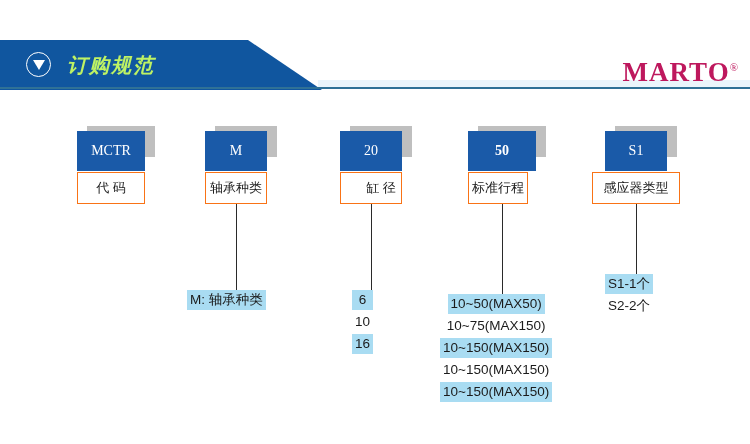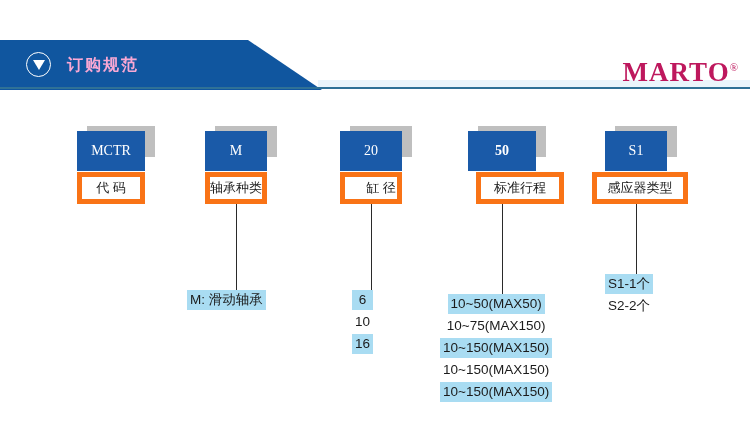--- a/index.html
+++ b/index.html
@@ -67,26 +67,27 @@
     width: 0;
     height: 0;
     border-left: 6.5px solid transparent;
     border-right: 6.5px solid transparent;
     border-top: 10px solid #ffffff;
   }
   #banner-title {
     position: absolute;
     left: 67px;
     top: 9px;
-    color: #f9a8d4;
-    font-size: 16px;
+    color: #bef264;
+    font-size: 20px;
     font-weight: bold;
     letter-spacing: 2px;
     line-height: 32px;
     white-space: nowrap;
+    font-style: italic;
   }
 
   #brand-logo {
     position: absolute;
     right: 12px;
     top: 52px;
     font-family: "Liberation Serif", "DejaVu Serif", serif;
     font-size: 27px;
     font-weight: bold;
     color: #be185d;
@@ -132,21 +133,21 @@
     align-items: center;
     justify-content: center;
     box-sizing: border-box;
   }
 
   
   .label-box {
     position: absolute;
     top: 46px;
     height: 32px;
-    border: 5px solid #f97316;
+    border: 1px solid #f97316;
     background: #ffffff;
     color: #1b1b1b;
     font-size: 13px;
     display: flex;
     align-items: center;
     justify-content: center;
     box-sizing: border-box;
     white-space: nowrap;
   }
 
@@ -188,22 +189,22 @@
 
   #col-code    .chip, #col-code    .chip-shadow { width: 68px; }
   #col-bearing .chip, #col-bearing .chip-shadow { width: 62px; }
   #col-bore    .chip, #col-bore    .chip-shadow { width: 62px; }
   #col-stroke  .chip, #col-stroke  .chip-shadow { width: 68px; font-weight: bold; }
   #col-sensor  .chip, #col-sensor  .chip-shadow { width: 62px; }
 
   #col-code    .label-box { left: 0px;   width: 68px; }
   #col-bearing .label-box { left: 0px;   width: 62px; }
   #col-bore    .label-box { left: 0px;   width: 62px; padding-left: 20px; }
-  #col-stroke  .label-box { left: 8px;   width: 88px; }
-  #col-sensor  .label-box { left: -13px; width: 96px; }
+  #col-stroke  .label-box { left: 0px;   width: 60px; }
+  #col-sensor  .label-box { left: -13px; width: 88px; }
 </style>
 </head>
 <body>
 
 <div id="header-banner">
   <div id="banner-softband"></div>
   <div id="banner-shape">
     <div id="banner-icon">
       <div class="tri"></div>
     </div>
@@ -222,21 +223,21 @@
     <div class="label-box">代 码</div>
   </div>
 <div class="column" id="col-bearing">
     <div class="chip-wrap">
       <div class="chip-shadow"></div>
       <div class="chip">M</div>
     </div>
     <div class="label-box">轴承种类</div>
     <div class="connector" style="left: 31px; top: 78px; height: 90px;"></div>
     <div class="options" style="top: 164px; left: -18px;">
-      <div class="option hl">M: 滑动轴承</div>
+      <div class="option hl">M: 轴承种类</div>
     </div>
   </div>
 <div class="column" id="col-bore">
     <div class="chip-wrap">
       <div class="chip-shadow"></div>
       <div class="chip">20</div>
     </div>
     <div class="label-box">缸 径</div>
     <div class="connector" style="left: 31px; top: 78px; height: 90px;"></div>
     <div class="options" style="top: 164px; left: 12px;">

